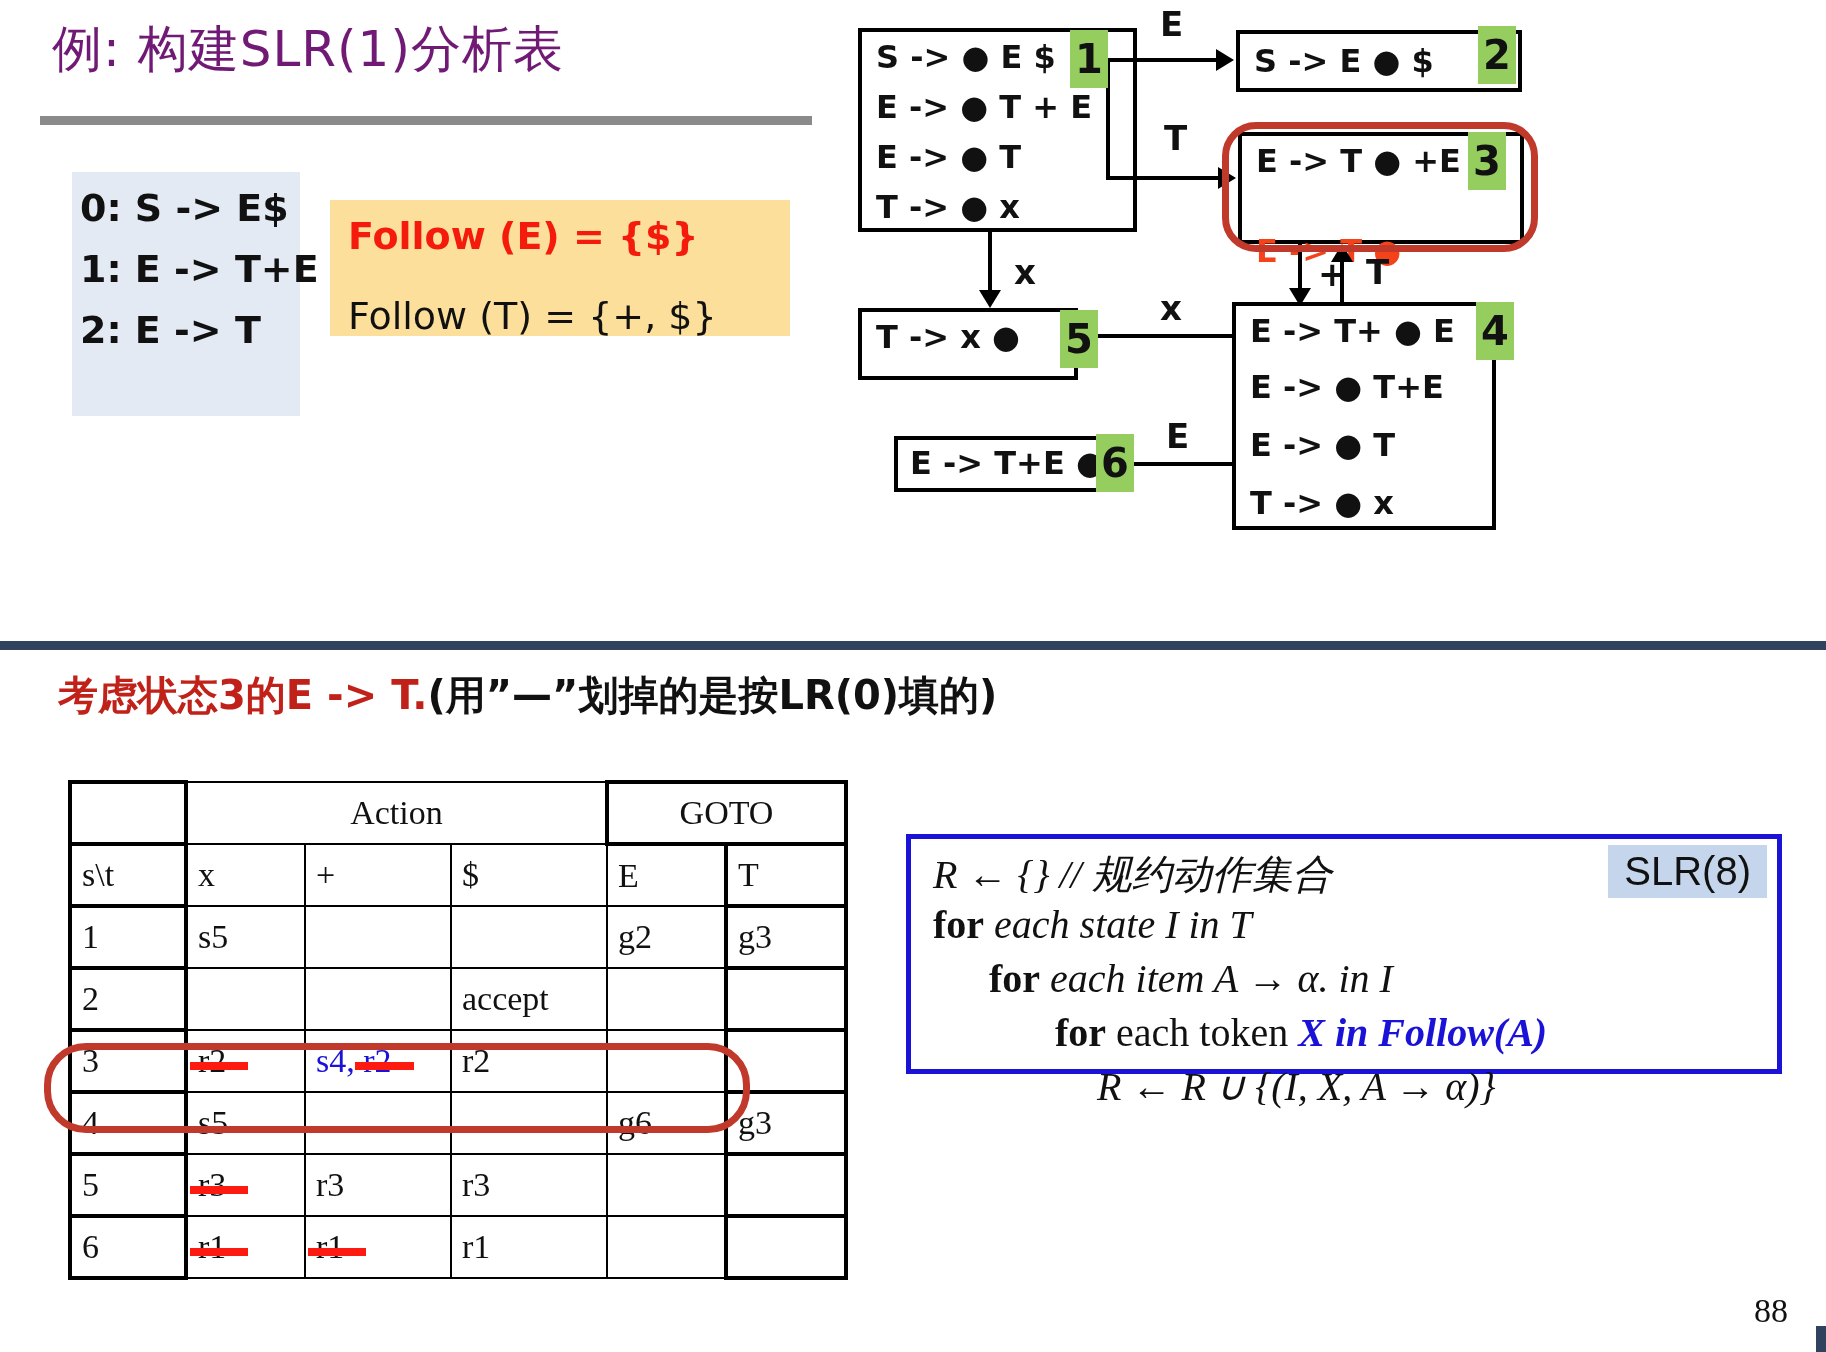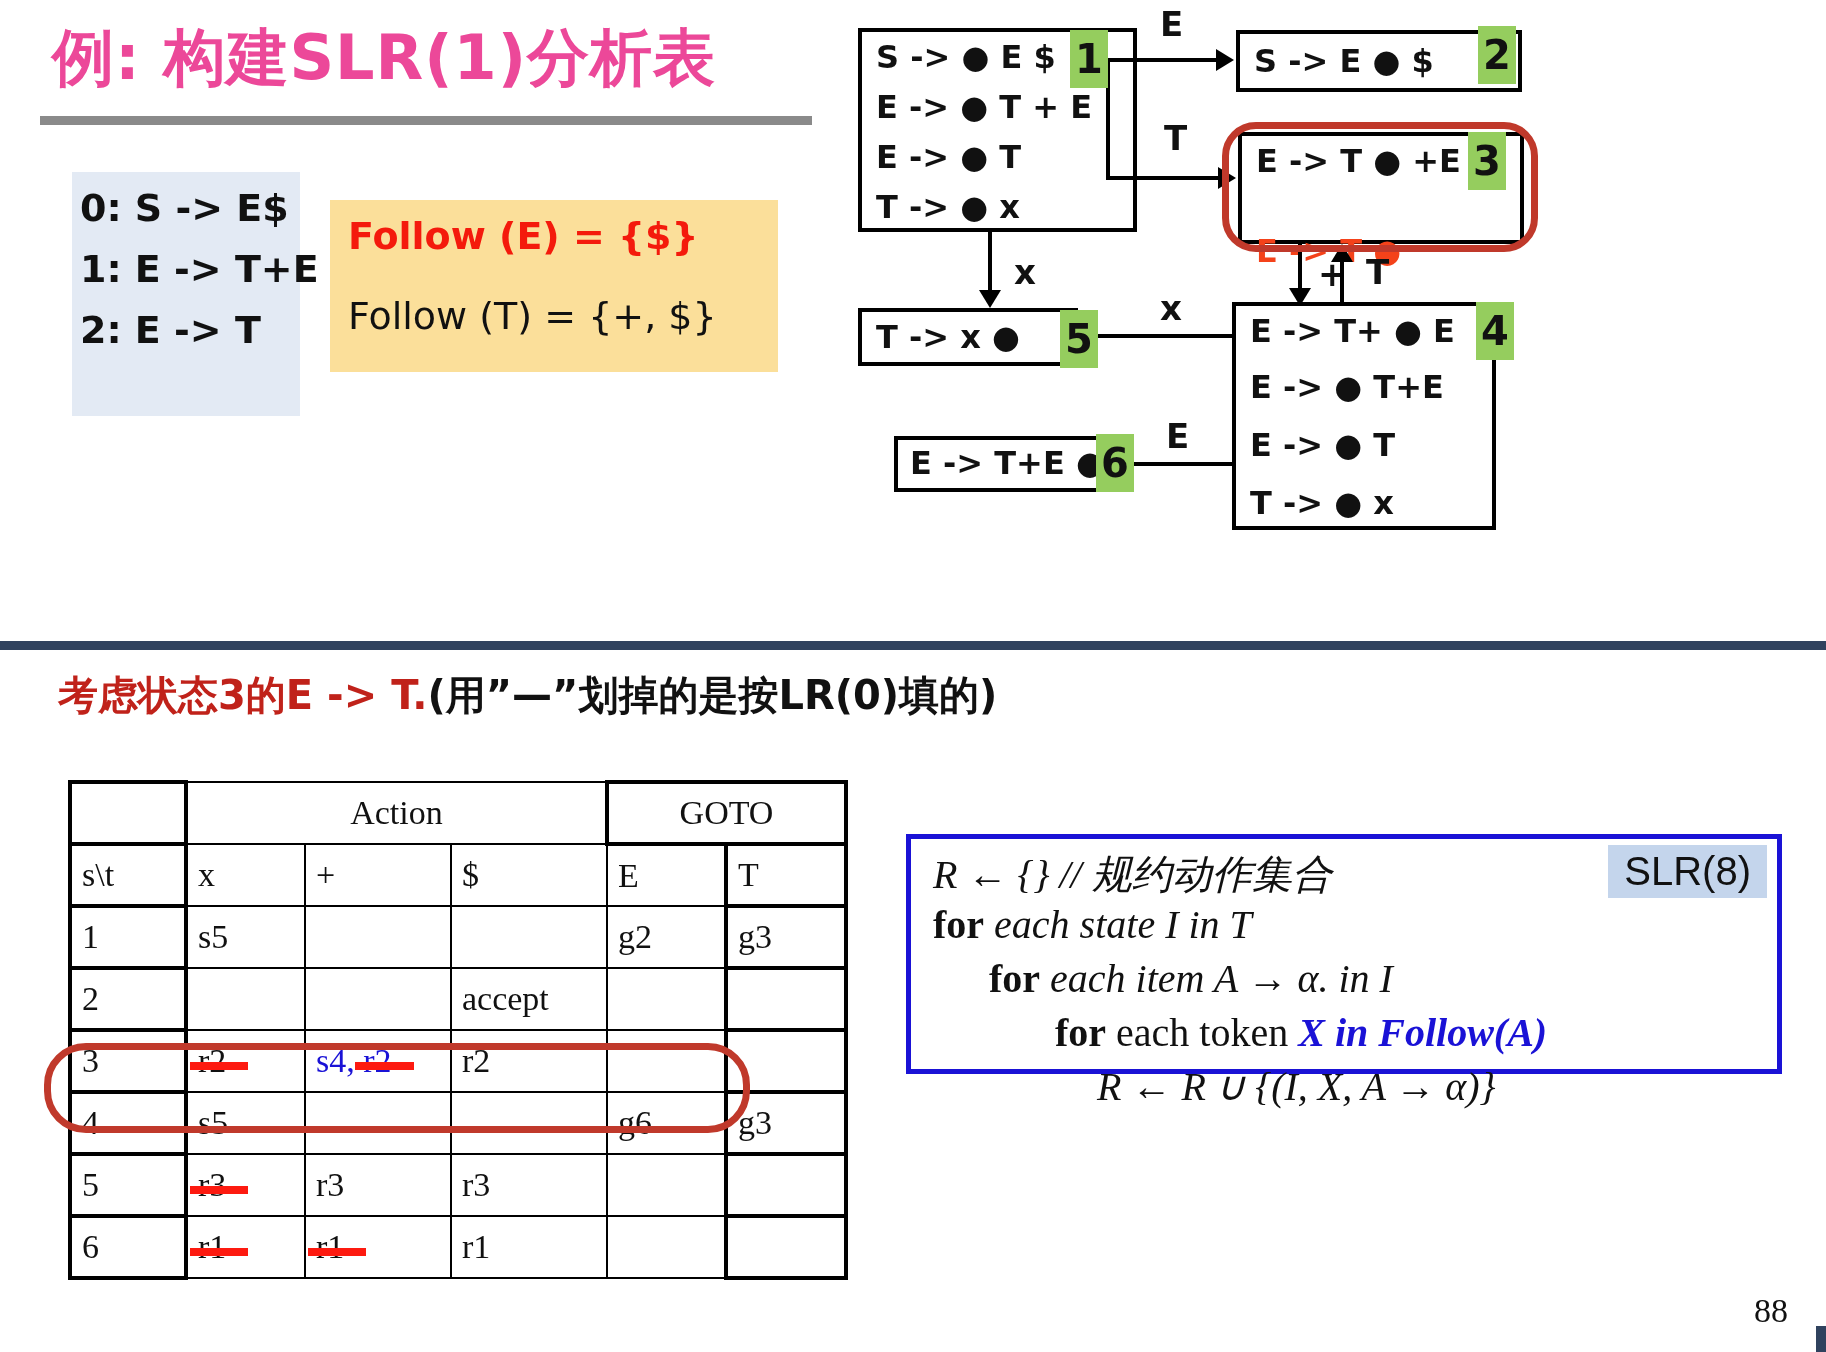--- a/index.html
+++ b/index.html
@@ -8,21 +8,21 @@
     background:#ffffff;
     font-family:"Liberation Sans", sans-serif;
     position:relative;
     overflow:hidden;
   }
   .abs{position:absolute;}
 
   
   #title{
     left:52px;top:16px;
-    font-size:62px;font-weight:bold;color:#ec4899;
+    font-size:50px;font-weight:normal;color:#701a75;
     font-family:"DejaVu Sans", sans-serif;
     letter-spacing:1px;
     white-space:nowrap;
   }
   #title-rule{
     left:40px;top:116px;width:772px;height:9px;
     background:#8a8a8a;
   }
 
   
@@ -32,22 +32,23 @@
     padding:6px 0 0 8px;
   }
   #grammar .rule{
     font-family:"DejaVu Sans", sans-serif;
     font-size:38px;font-weight:bold;color:#111;
     line-height:61px;white-space:nowrap;
   }
 
   
   #follow{
-    left:330px;top:200px;width:448px;height:172px;
+    left:330px;top:200px;width:448px;height:136px;
     background:#fbdf9a;
+    padding-left:12px;
   }
   #follow .f1{
     position:absolute;left:18px;top:14px;
     font-size:38px;font-weight:bold;color:#f41a0c;
     font-family:"DejaVu Sans", sans-serif;white-space:nowrap;
   }
   #follow .f2{
     position:absolute;left:18px;top:94px;
     font-size:38px;font-weight:normal;color:#111;
     font-family:"DejaVu Sans", sans-serif;white-space:nowrap;
@@ -219,21 +220,21 @@
 <div class="badge" style="left:1468px;top:132px;">3</div>
 
 <div class="state" style="left:1232px;top:302px;width:264px;height:228px;">
   <div class="item abs" style="left:14px;top:6px;">E -&gt; T+ ● E</div>
   <div class="item abs" style="left:14px;top:62px;">E -&gt; ● T+E</div>
   <div class="item abs" style="left:14px;top:120px;">E -&gt; ● T</div>
   <div class="item abs" style="left:14px;top:178px;">T -&gt; ● x</div>
 </div>
 <div class="badge" style="left:1476px;top:302px;">4</div>
 
-<div class="state" style="left:858px;top:308px;width:220px;height:58px;">
+<div class="state" style="left:858px;top:308px;width:220px;height:72px;">
   <div class="item abs" style="left:14px;top:6px;">T -&gt; x ●</div>
 </div>
 <div class="badge" style="left:1060px;top:310px;">5</div>
 
 <div class="state" style="left:894px;top:436px;width:220px;height:56px;">
   <div class="item abs" style="left:12px;top:4px;">E -&gt; T+E ●</div>
 </div>
 <div class="badge" style="left:1096px;top:434px;">6</div>
 
 <div class="ln lnh abs" style="left:1108px;top:58px;width:110px;"></div>

